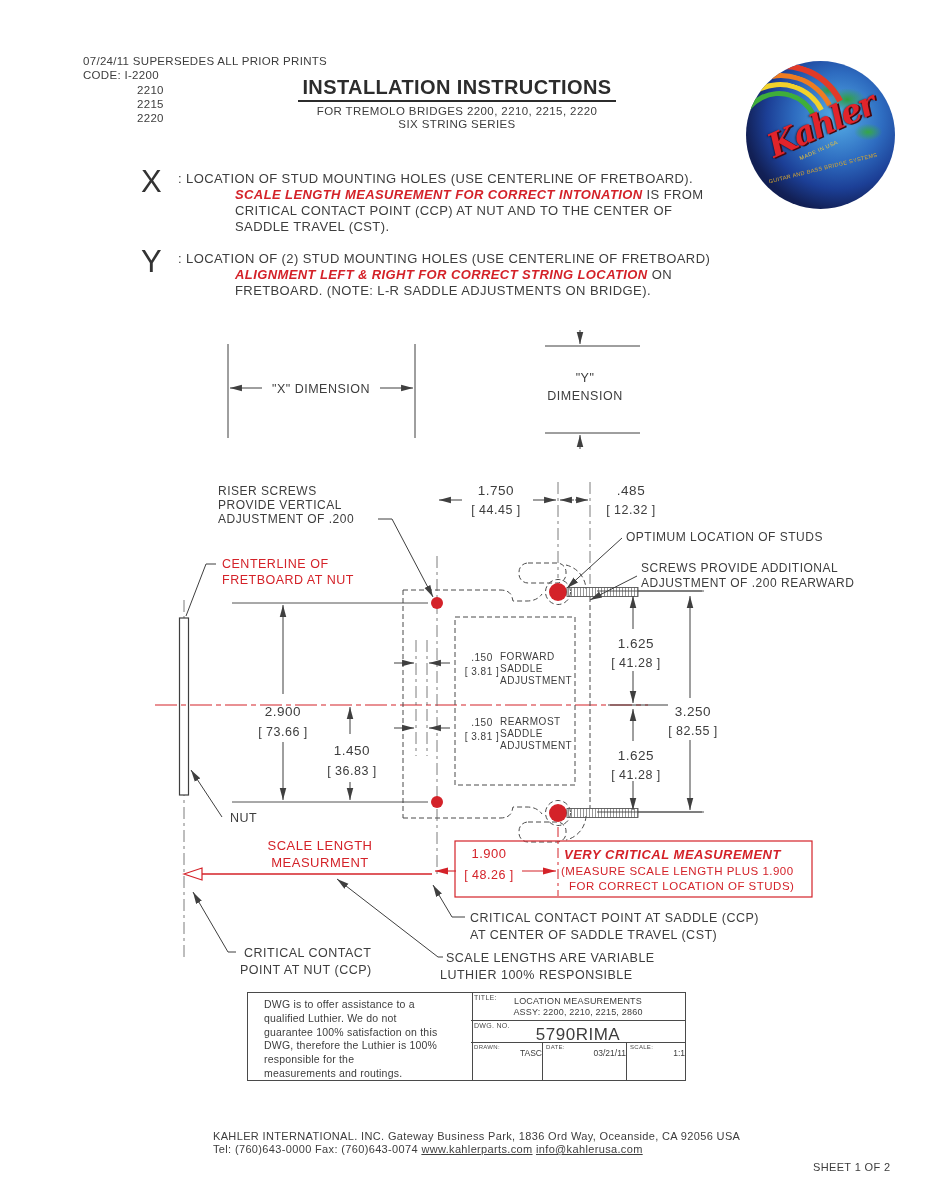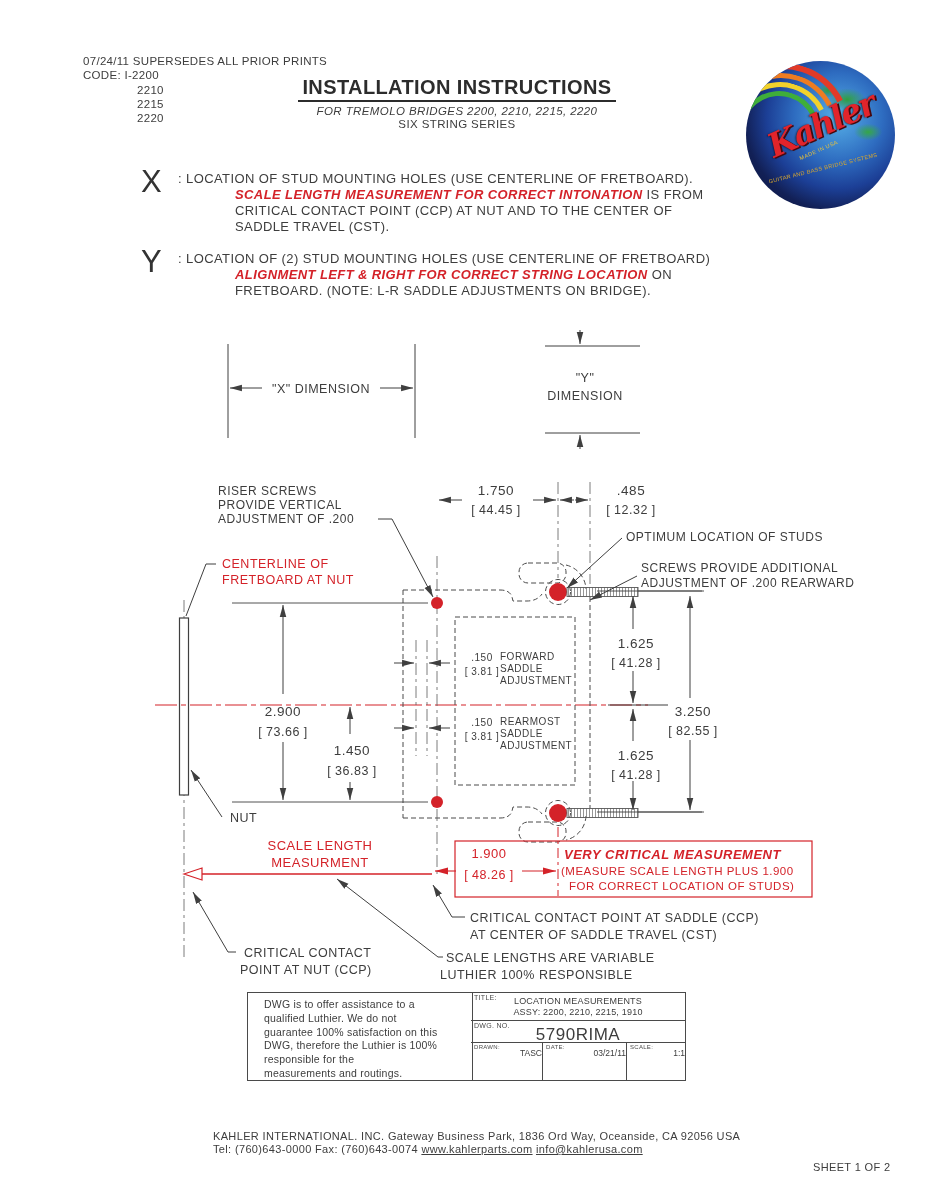--- a/index.html
+++ b/index.html
@@ -68,21 +68,21 @@
   <div class="abs sm" style="left:83px;top:69px;">CODE:  I-2200</div>
   <div class="abs codecol" style="left:137px;top:83px;text-align:center;">
     <div>2210</div>
     <div>2215</div>
     <div>2220</div>
   </div>
 
   <div class="abs" style="left:257px;top:76px;width:400px;text-align:center;">
     <span class="doc-title">INSTALLATION INSTRUCTIONS</span>
   </div>
-  <div class="abs subtitle" style="left:257px;top:105px;width:400px;text-align:center;font-style:italic;">FOR TREMOLO BRIDGES 2200, 2210, 2215, 2220</div>
+  <div class="abs subtitle" style="left:257px;top:105px;width:400px;text-align:center;">FOR TREMOLO BRIDGES 2200, 2210, 2215, 2220</div>
   <div class="abs subtitle" style="left:257px;top:118px;width:400px;text-align:center;">SIX STRING SERIES</div>
 
   <div class="abs" id="logo" style="left:746px;top:61px;">
     <div class="ring" id="ring1"></div>
     <div class="ring" id="ring2"></div>
     <div class="ring" id="ring3"></div>
     <div class="ring" id="ring4"></div>
     <div id="logo-script">Kahler</div>
     <div id="logo-madein">MADE IN USA</div>
     <div id="logo-banner">GUITAR AND BASS BRIDGE SYSTEMS</div>
@@ -324,21 +324,21 @@
     <div>DWG, therefore the Luthier is 100%</div>
     <div>responsible for the</div>
     <div>measurements and routings.</div>
   </div>
 
   <div class="abs" id="tblock">
     <div class="tb-row" id="tb-title">
       <span class="tb-label">TITLE:</span>
       <div class="c">
         <div>LOCATION MEASUREMENTS</div>
-        <div>ASSY: 2200, 2210, 2215, 1910</div>
+        <div>ASSY: 2200, 2210, 2215, 2860</div>
       </div>
     </div>
     <div class="tb-row" id="tb-dwg">
       <span class="tb-label">DWG. NO.</span>
       <div class="c">5790RIMA</div>
     </div>
     <div class="tb-row" id="tb-foot">
       <div class="tb-cell" style="width:72px;">
         <span class="tb-label">DRAWN:</span>
         <div class="v">TASC</div>

